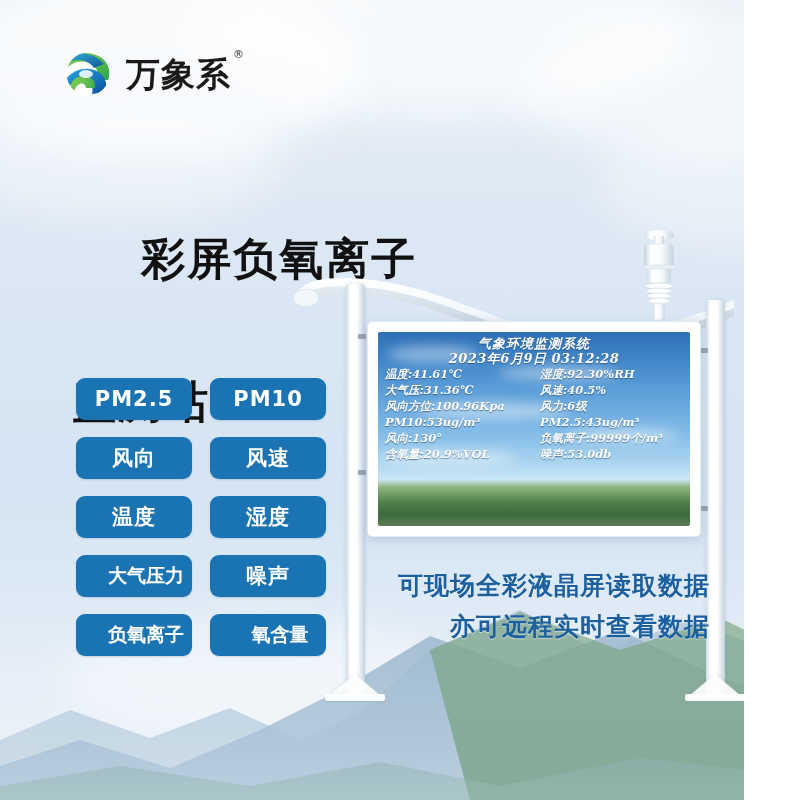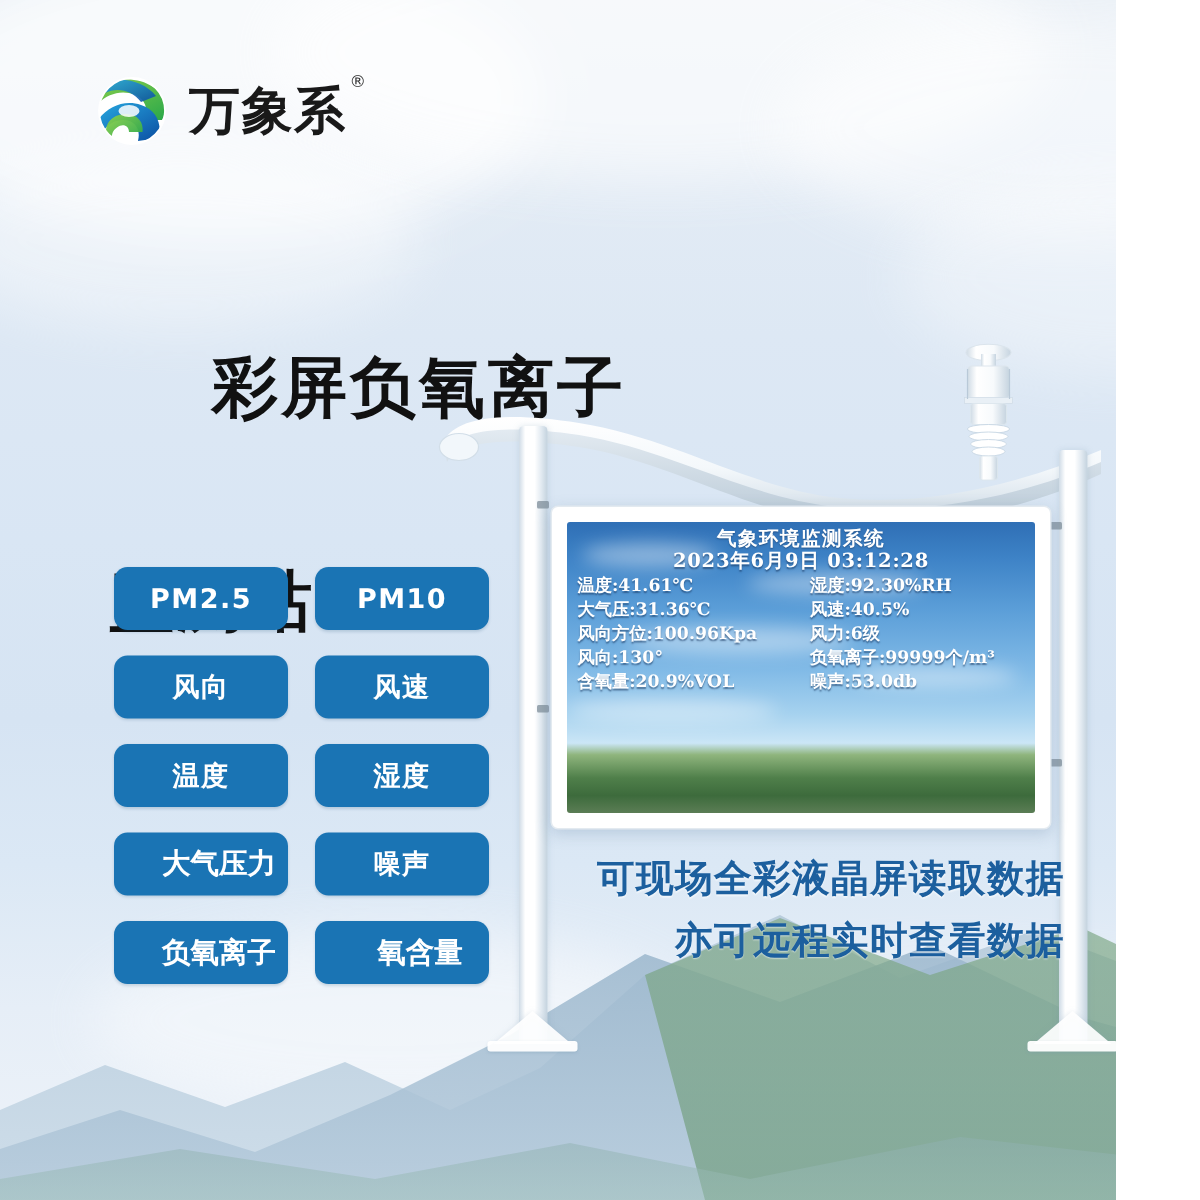--- a/index.html
+++ b/index.html
@@ -96,21 +96,21 @@
     grid-template-columns: 116px 116px;
     grid-auto-rows: 42px;
     column-gap: 18px;
     row-gap: 17px;
   }
   .pill {
     background: #1a74b4;
     border-radius: 9px;
     color: #ffffff;
     font-family: "DejaVu Sans", sans-serif;
-    font-size: 18px;
+    font-size: 21px;
     font-weight: bold;
     letter-spacing: 1px;
     display: flex;
     align-items: center;
     justify-content: center;
     box-shadow: 0 1px 2px rgba(20,70,110,0.18);
     user-select: none;
   }
   .pill.small { font-size: 19px; letter-spacing: 0px; padding-left: 24px; }
 
@@ -161,28 +161,29 @@
     position: absolute;
     width: 8px; height: 5px;
     background: #7f8d99;
     border-radius: 1px;
     opacity: .75;
   }
 
   
   .panel {
     position: absolute;
-    left: 367px; top: 337px;
+    left: 367px; top: 321px;
     width: 334px; height: 216px;
     background: #ffffff;
     border: 1px solid #e3eaf0;
     border-radius: 5px;
     box-shadow: 0 3px 10px rgba(110,140,170,0.3);
     padding: 10px;
     box-sizing: border-box;
+    font-style: italic;
   }
   .screen {
     position: relative;
     width: 100%; height: 100%;
     border-radius: 2px;
     overflow: hidden;
     background:
       linear-gradient(180deg,
         #2f6fb5 0%,
         #3d82c6 12%,
@@ -429,20 +430,24 @@
           </div>
           <div class="scr-row">
             <div class="scr-cell">大气压:31.36℃</div>
             <div class="scr-cell right">风速:40.5%</div>
           </div>
           <div class="scr-row">
             <div class="scr-cell">风向方位:100.96Kpa</div>
             <div class="scr-cell right">风力:6级</div>
           </div>
           <div class="scr-row">
+            <div class="scr-cell">PM10:53ug/m³</div>
+            <div class="scr-cell right">PM2.5:43ug/m³</div>
+          </div>
+          <div class="scr-row">
             <div class="scr-cell">风向:130°</div>
             <div class="scr-cell right">负氧离子:99999个/m³</div>
           </div>
           <div class="scr-row">
             <div class="scr-cell">含氧量:20.9%VOL</div>
             <div class="scr-cell right">噪声:53.0db</div>
           </div>
         </div>
       </div>
     </div>

